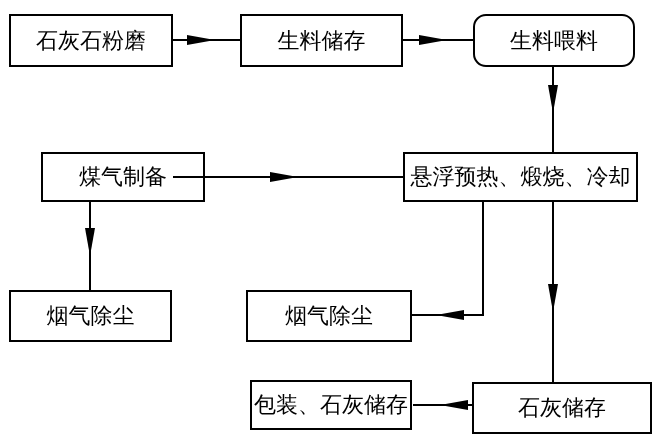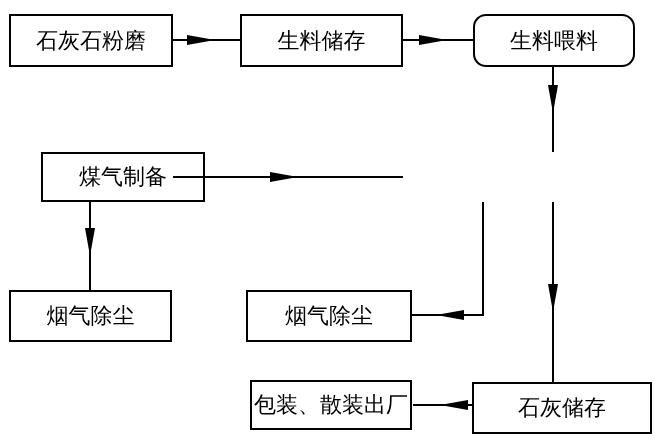--- a/index.html
+++ b/index.html
@@ -68,31 +68,34 @@
   </div>
 
   <div class="node" style="left:473px; top:14px; width:162px; height:53px;border-radius:13px;">
     <span>生料喂料</span>
   </div>
 
   <div class="node" style="left:9px; top:152px; width:164px; height:50px;margin-left:32px;">
     <span>煤气制备</span>
   </div>
 
+  <div class="node" style="left:403px; top:152px; width:235px; height:50px;">
+    <span>悬浮预热、煅烧、冷却</span>
+  </div>
 
   <div class="node" style="left:9px; top:290px; width:163px; height:52px;">
     <span>烟气除尘</span>
   </div>
 
   <div class="node" style="left:246px; top:290px; width:166px; height:52px;">
     <span>烟气除尘</span>
   </div>
 
   <div class="node" style="left:250px; top:380px; width:162px; height:50px;">
-    <span>包装、散装出厂</span>
+    <span>包装、石灰储存</span>
   </div>
 
   <div class="node" style="left:472px; top:382px; width:180px; height:52px;">
     <span>石灰储存</span>
   </div>
 
   <div class="line" style="left:173px; top:39px; width:67px; height:2px;"></div>
 
   <div class="line" style="left:403px; top:39px; width:70px; height:2px;"></div>
 

